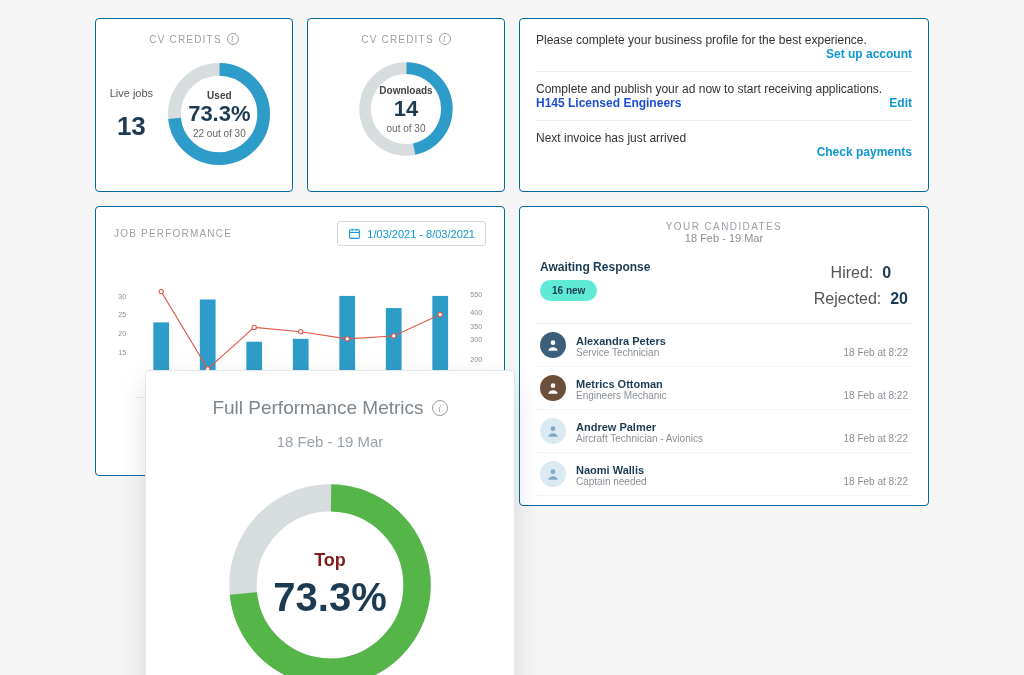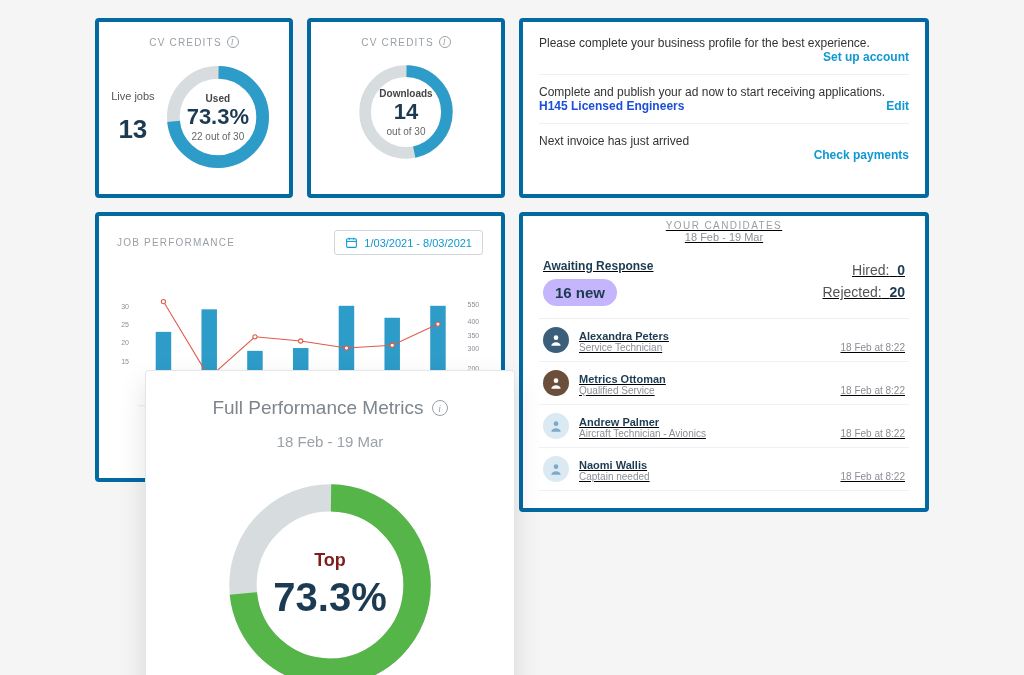--- a/index.html
+++ b/index.html
@@ -17,21 +17,21 @@
     gap: 14px;
     padding: 18px 95px 0 95px;
   }
   .row-top {
     display: grid;
     grid-template-columns: 1fr 1fr;
     gap: 14px;
   }
   .card {
     background: #fff;
-    border: 4px solid #0369a1;
+    border: 1px solid #0369a1;
     border-radius: 4px;
   }
   .cv-card { padding: 14px 10px 18px 10px; }
   .card-title-row {
     display: flex;
     justify-content: center;
     align-items: center;
     gap: 5px;
     font-size: 10px;
     letter-spacing: 1.2px;
@@ -90,40 +90,40 @@
     border-radius: 3px;
     padding: 5px 10px;
     font-size: 11px;
     color: #0f98d1;
     display: flex; align-items: center; gap: 6px;
     cursor: pointer;
   }
   .date-pill svg { width: 13px; height: 13px; }
   .chart-area { position: relative; height: 190px; text-align: right; }
 
-  .cand-card { padding: 4px 16px; height: 300px; text-decoration: underline; }
+  .cand-card { padding: 14px 16px; height: 300px; }
   .cand-sub { text-align: center; font-size: 11px; color: #8a8f95; margin-bottom: 10px; }
   .cand-title-row {
     text-align: center; font-size: 10px; letter-spacing: 1.4px;
     color: #9aa0a6; text-transform: uppercase;
   }
   .await-row {
     display: flex; justify-content: space-between; align-items: flex-start;
     padding: 6px 4px 12px 4px;
     border-bottom: 1px solid #eceef0;
   }
   .await-left { }
   .await-title { font-size: 12px; font-weight: 700; color: #1c3b52; }
   .new-badge {
     display: inline-block; margin-top: 6px;
-    background: #c4b5fd; color: #1c3b52;
-    font-size: 15px; font-weight: 700;
+    background: #5eead4; color: #1c3b52;
+    font-size: 10px; font-weight: 700;
     padding: 5px 12px; border-radius: 14px;
   }
-  .await-right { font-size: 14px; color: #555; text-align: right; line-height: 1.6; }
+  .await-right { font-size: 16px; color: #555; text-align: center; line-height: 1.6; }
   .await-right b { color: #1c3b52; }
   .cand-row {
     display: flex; align-items: flex-end; gap: 10px;
     padding: 8px 4px; border-bottom: 1px solid #f0f2f4;
   }
   .avatar {
     width: 26px; height: 26px; border-radius: 50%;
     display: flex; align-items: center; justify-content: center;
     font-size: 12px; color: #fff;
   }
@@ -331,21 +331,21 @@
 
     <div class="cand-row">
       <div class="avatar a2">
         <svg viewBox="0 0 24 24">
             <circle cx="12" cy="8" r="4" fill="#fff"></circle>
             <path d="M4 22c0-4 4-6 8-6s8 2 8 6" fill="#fff"></path>
           </svg>
       </div>
       <div class="cand-info">
         <div class="cand-name">Metrics Ottoman</div>
-        <div class="cand-role">Qualified Service</div>
+        <div class="cand-role">Engineers Mechanic</div>
       </div>
       <div class="cand-time">18 Feb at 8:22</div>
     </div>
 
     <div class="cand-row">
       <div class="avatar a3">
         <svg viewBox="0 0 24 24">
             <circle cx="12" cy="8" r="4" fill="#7ea9c9"></circle>
             <path d="M4 22c0-4 4-6 8-6s8 2 8 6" fill="#7ea9c9"></path>
           </svg>

